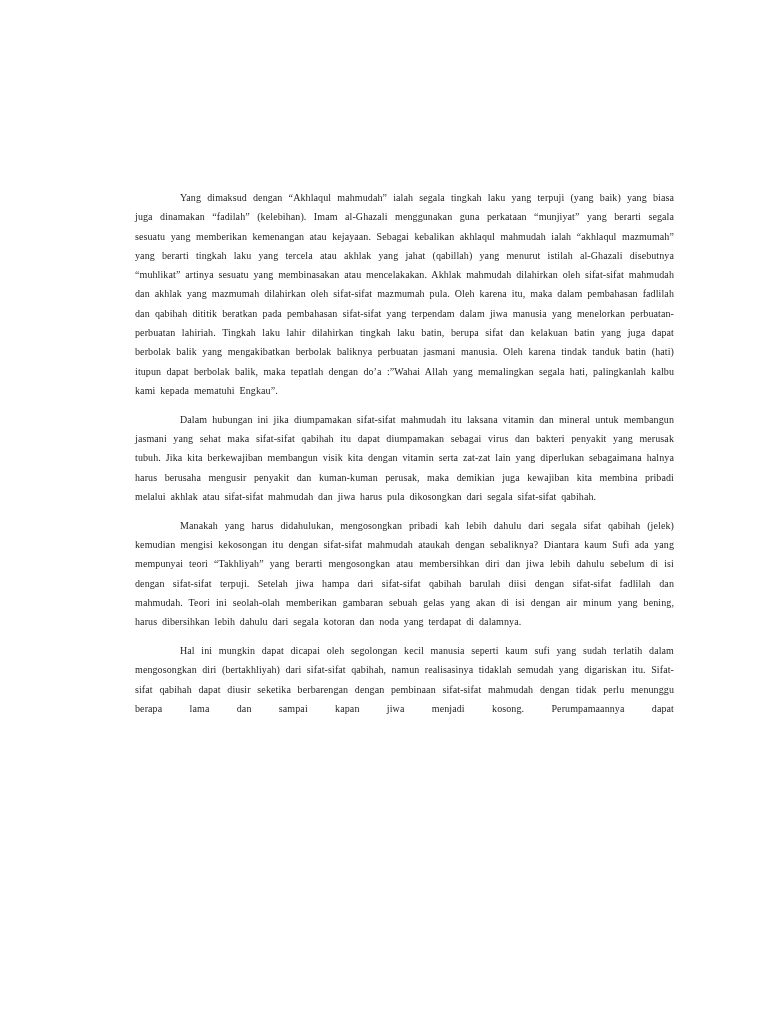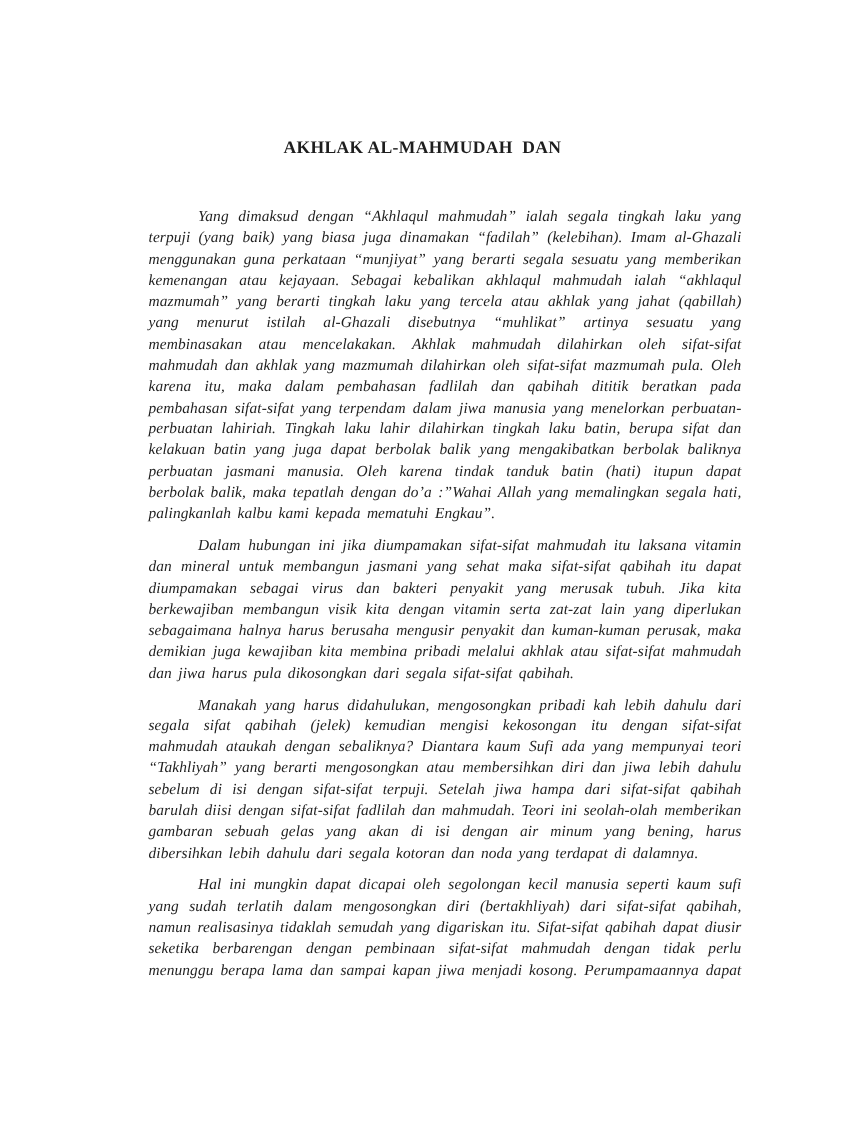--- a/index.html
+++ b/index.html
@@ -32,40 +32,38 @@
   }
   .doc-body {
     position: absolute;
     left: 135px;
     top: 188px;
     width: 539px;
     color: #1e1e1e;
   }
   .doc-body p {
     margin: 0 0 9.5px 0;
-    font-size: 14px;
+    font-size: 10px;
     line-height: 19.3px;
     text-align: justify;
     text-indent: 45px;
     word-spacing: 2.2px;
     letter-spacing: 0.1px;
-    font-style: italic;
   }
   
   .doc-body p.continues {
     text-align-last: justify;
   }
 </style>
 </head>
 <body>
 
 <div class="page">
 
   <div class="doc-title">
-    <div>AKHLAK AL-MAHMUDAH  DAN</div>
   </div>
 
   <div class="doc-body">
     <p>Yang dimaksud dengan “Akhlaqul mahmudah” ialah segala tingkah laku yang terpuji (yang baik) yang biasa juga dinamakan “fadilah” (kelebihan). Imam al-Ghazali menggunakan guna perkataan “munjiyat” yang berarti segala sesuatu yang memberikan kemenangan atau kejayaan. Sebagai kebalikan akhlaqul mahmudah ialah “akhlaqul mazmumah” yang berarti tingkah laku yang tercela atau akhlak yang jahat (qabillah) yang menurut istilah al-Ghazali disebutnya “muhlikat” artinya sesuatu yang membinasakan atau mencelakakan. Akhlak mahmudah dilahirkan oleh sifat-sifat mahmudah dan akhlak yang mazmumah dilahirkan oleh sifat-sifat mazmumah pula. Oleh karena itu, maka dalam pembahasan fadlilah dan qabihah dititik beratkan pada pembahasan sifat-sifat yang terpendam dalam jiwa manusia yang menelorkan perbuatan-perbuatan lahiriah. Tingkah laku lahir dilahirkan tingkah laku batin, berupa sifat dan kelakuan batin yang juga dapat berbolak balik yang mengakibatkan berbolak baliknya perbuatan jasmani manusia. Oleh karena tindak tanduk batin (hati) itupun dapat berbolak balik, maka tepatlah dengan do’a :”Wahai Allah yang memalingkan segala hati, palingkanlah kalbu kami kepada mematuhi Engkau”.</p>
     <p>Dalam hubungan ini jika diumpamakan sifat-sifat mahmudah itu laksana vitamin dan mineral untuk membangun jasmani yang sehat maka sifat-sifat qabihah itu dapat diumpamakan sebagai virus dan bakteri penyakit yang merusak tubuh. Jika kita berkewajiban membangun visik kita dengan vitamin serta zat-zat lain yang diperlukan sebagaimana halnya harus berusaha mengusir penyakit dan kuman-kuman perusak, maka demikian juga kewajiban kita membina pribadi melalui akhlak atau sifat-sifat mahmudah dan jiwa harus pula dikosongkan dari segala sifat-sifat qabihah.</p>
     <p>Manakah yang harus didahulukan, mengosongkan pribadi kah lebih dahulu dari segala sifat qabihah (jelek) kemudian mengisi kekosongan itu dengan sifat-sifat mahmudah ataukah dengan sebaliknya? Diantara kaum Sufi ada yang mempunyai teori “Takhliyah” yang berarti mengosongkan atau membersihkan diri dan jiwa lebih dahulu sebelum di isi dengan sifat-sifat terpuji. Setelah jiwa hampa dari sifat-sifat qabihah barulah diisi dengan sifat-sifat fadlilah dan mahmudah. Teori ini seolah-olah memberikan gambaran sebuah gelas yang akan di isi dengan air minum yang bening, harus dibersihkan lebih dahulu dari segala kotoran dan noda yang terdapat di dalamnya.</p>
     <p class="continues">Hal ini mungkin dapat dicapai oleh segolongan kecil manusia seperti kaum sufi yang sudah terlatih dalam mengosongkan diri (bertakhliyah) dari sifat-sifat qabihah, namun realisasinya tidaklah semudah yang digariskan itu. Sifat-sifat qabihah dapat diusir seketika berbarengan dengan pembinaan sifat-sifat mahmudah dengan tidak perlu menunggu berapa lama dan sampai kapan jiwa menjadi kosong. Perumpamaannya dapat</p>
   </div>
 
 </div>

